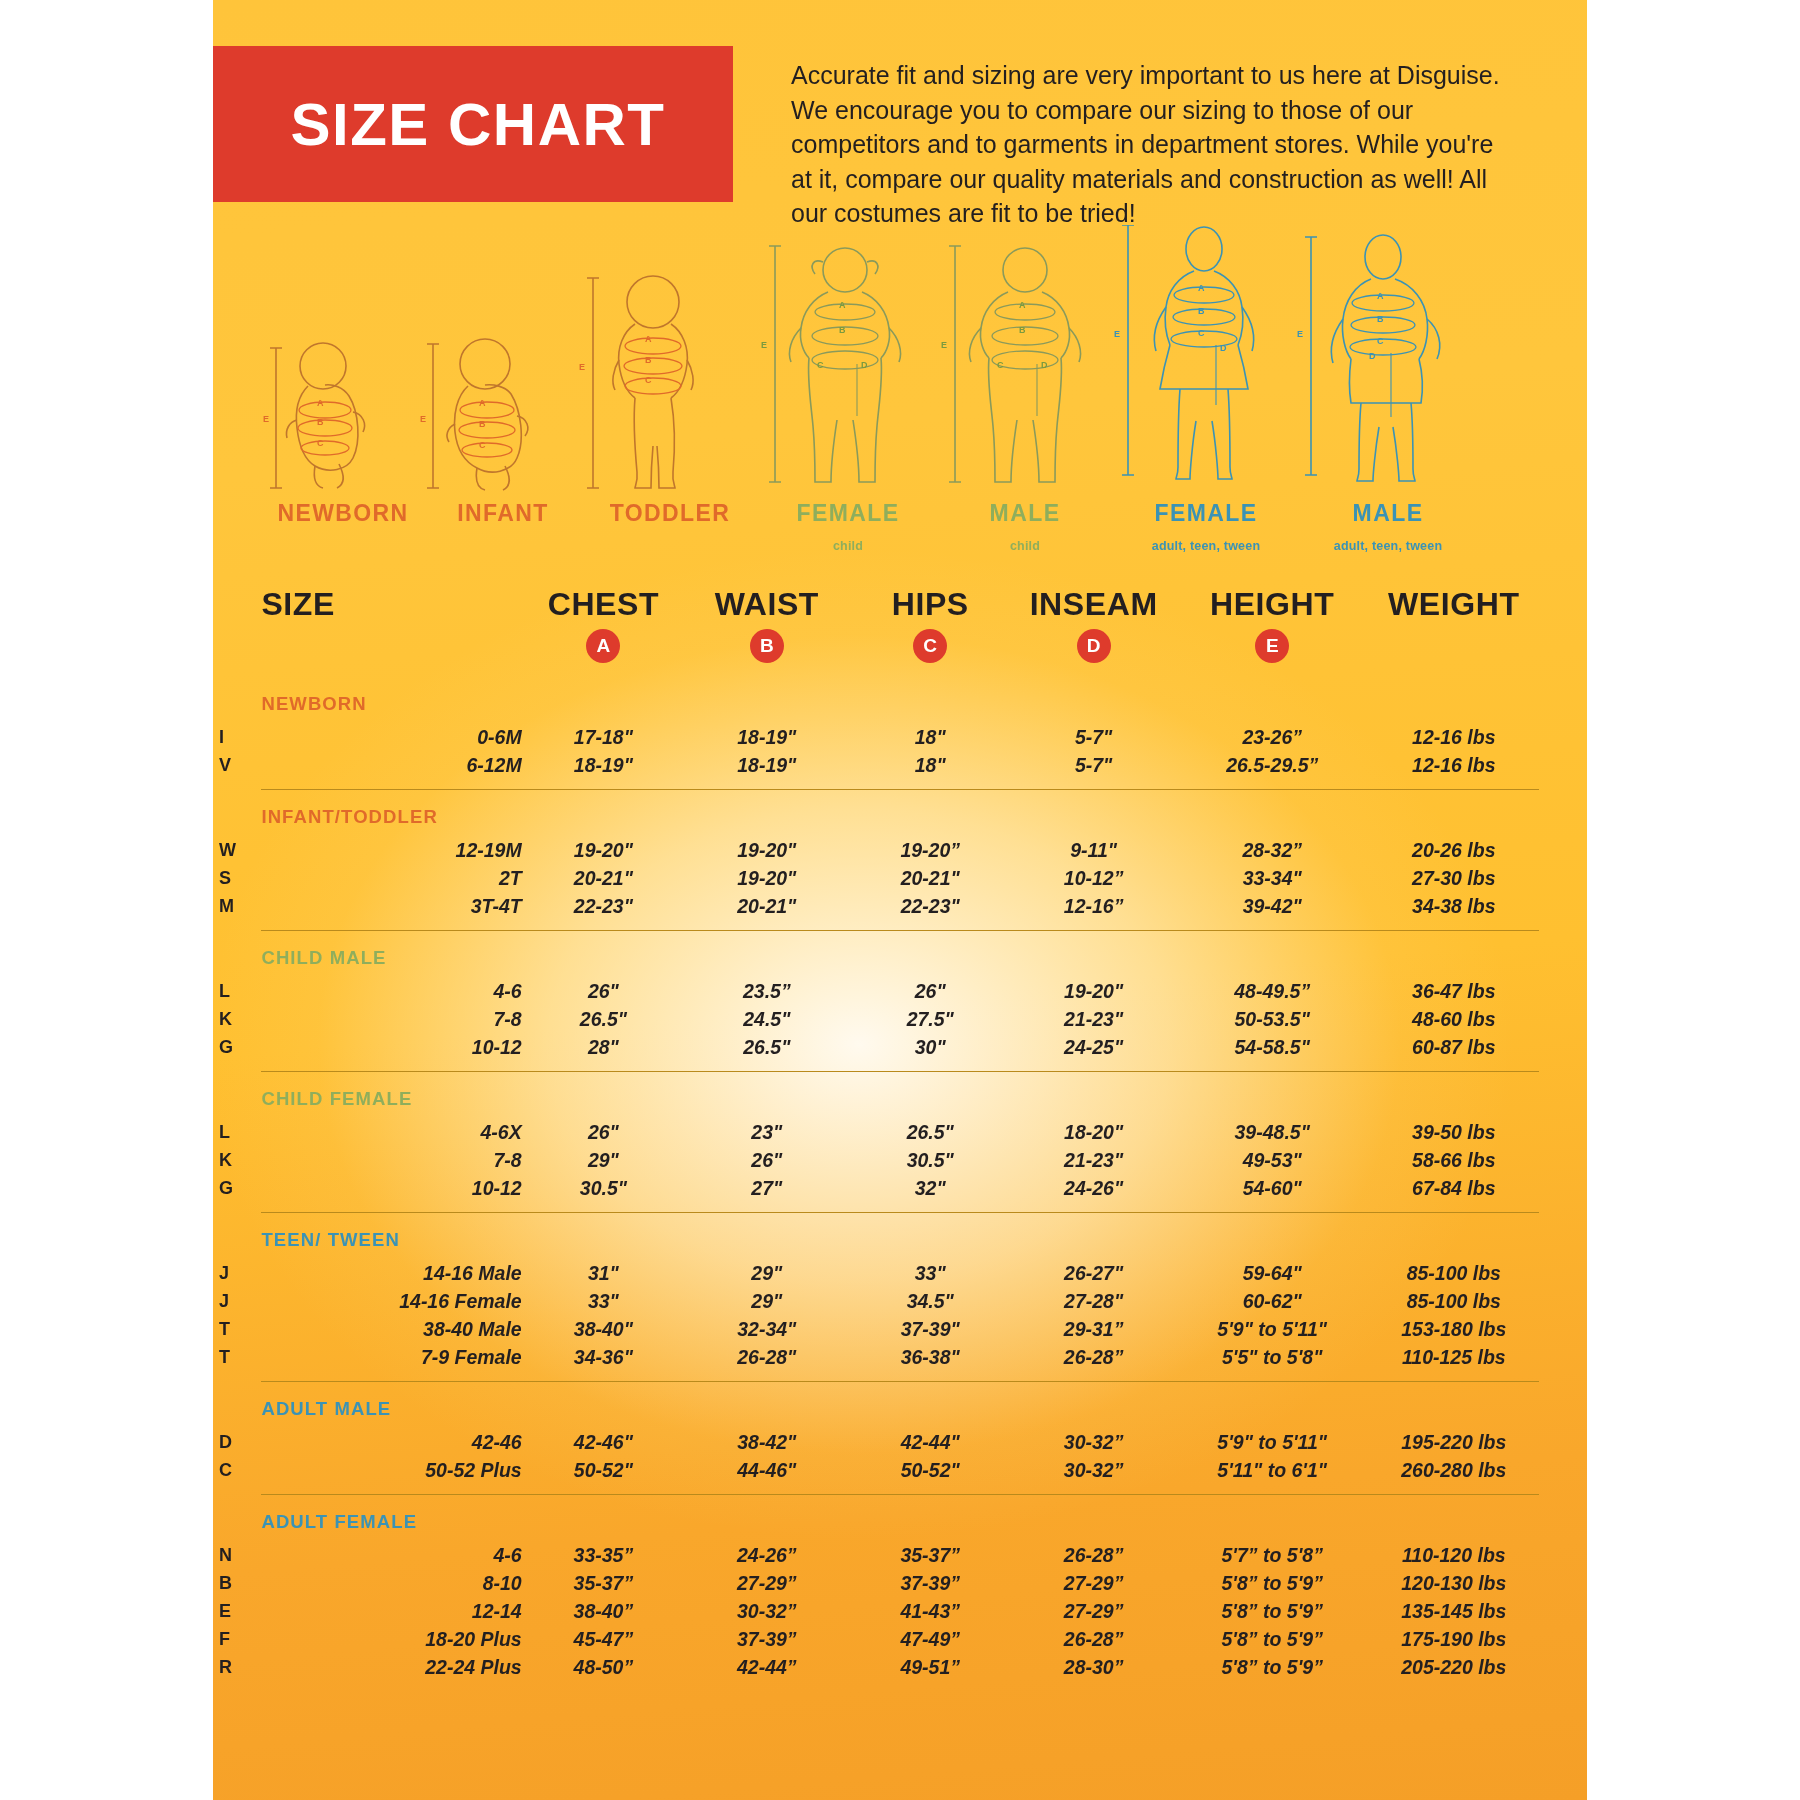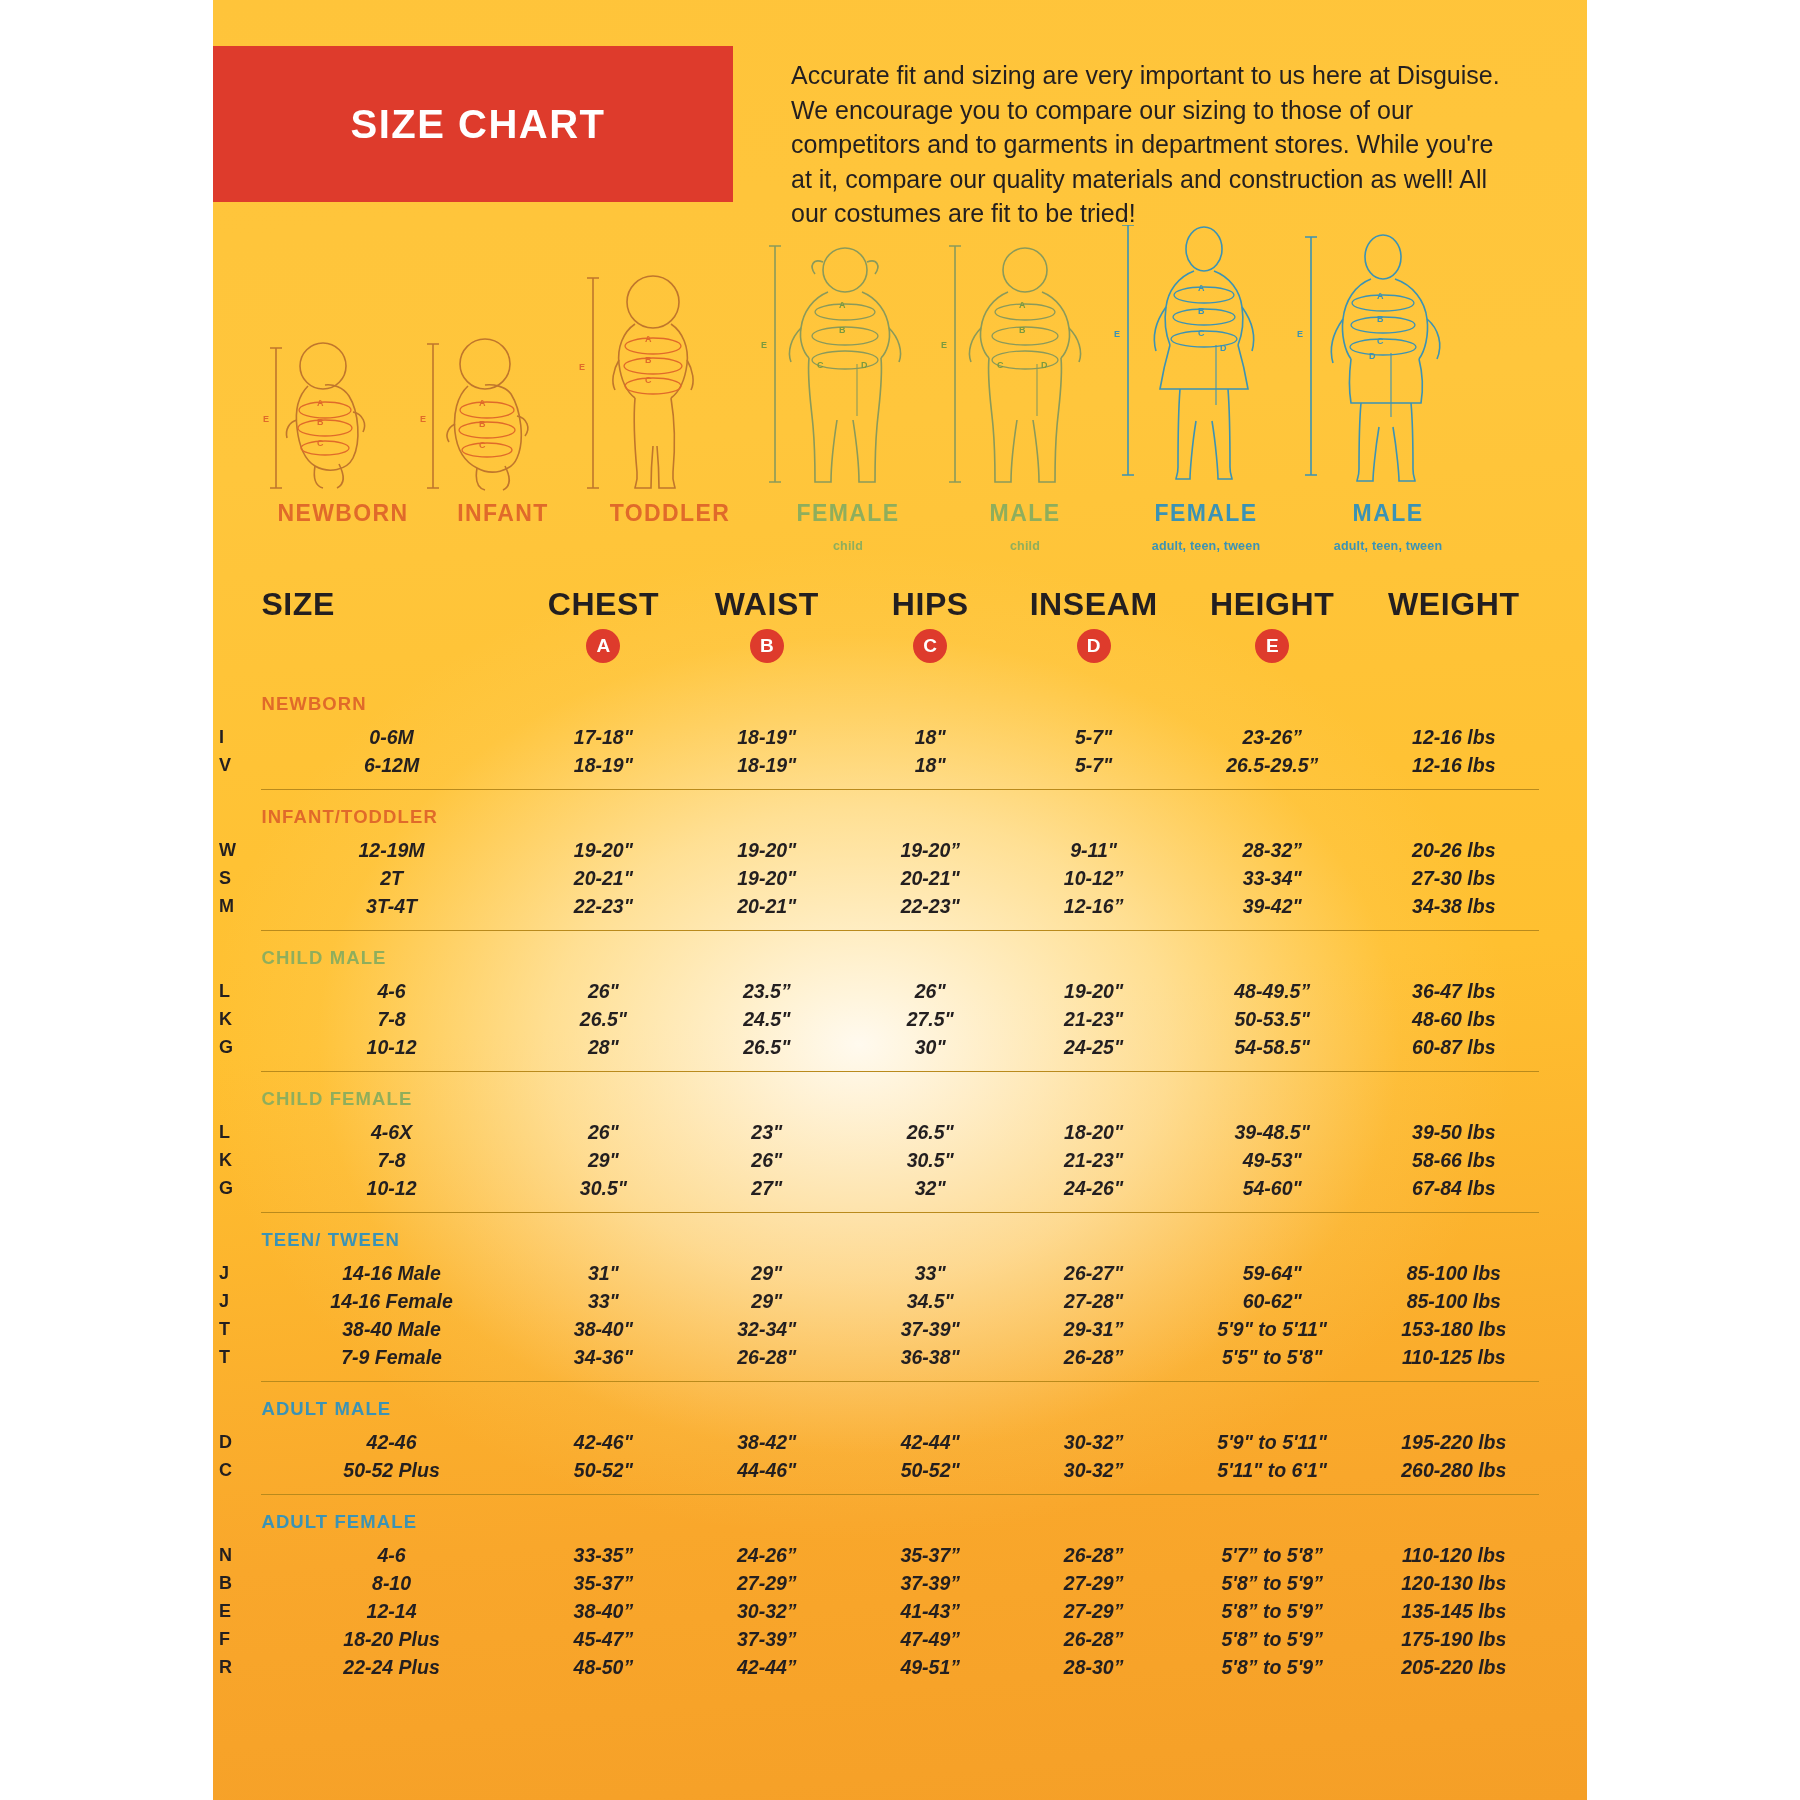--- a/index.html
+++ b/index.html
@@ -24,21 +24,21 @@
     overflow:hidden;
   }
   
   .title-box{
     position:absolute;left:-10px;top:46px;
     width:530px;height:156px;
     background:#de3b2c;
     display:flex;align-items:center;justify-content:center;
   }
   .title-box .title{
-    color:#fff;font-weight:bold;font-size:40px;letter-spacing:1.5px;
+    color:#fff;font-weight:bold;font-size:60px;letter-spacing:1.5px;
     font-family:"Liberation Sans", sans-serif;
     padding-left:20px;
   }
   .intro{
     position:absolute;left:578px;top:58px;width:710px;
     font-size:25px;line-height:1.38;color:#231f20;
   }
   
   .figures{
     position:absolute;left:0;top:225px;width:1374px;height:290px;
@@ -88,21 +88,21 @@
   }
   tr.row td{
     font-size:19.5px;font-style:italic;text-align:center;
     padding:2.5px 0;
     font-weight:bold;
   }
   tr.row td.key{
     text-align:left;font-style:normal;font-weight:bold;font-size:18px;
     padding-left:6px;
   }
-  tr.row td.size{text-align:center;}
+  tr.row td.size{text-align:right;}
   tr.sep td{
     padding:0;height:10px;
   }
   tr.sep .line{
     border-bottom:1.3px solid #b98a1c;height:1px;display:block;margin-top:9px;
   }
 </style>
 </head>
 <body>
 

